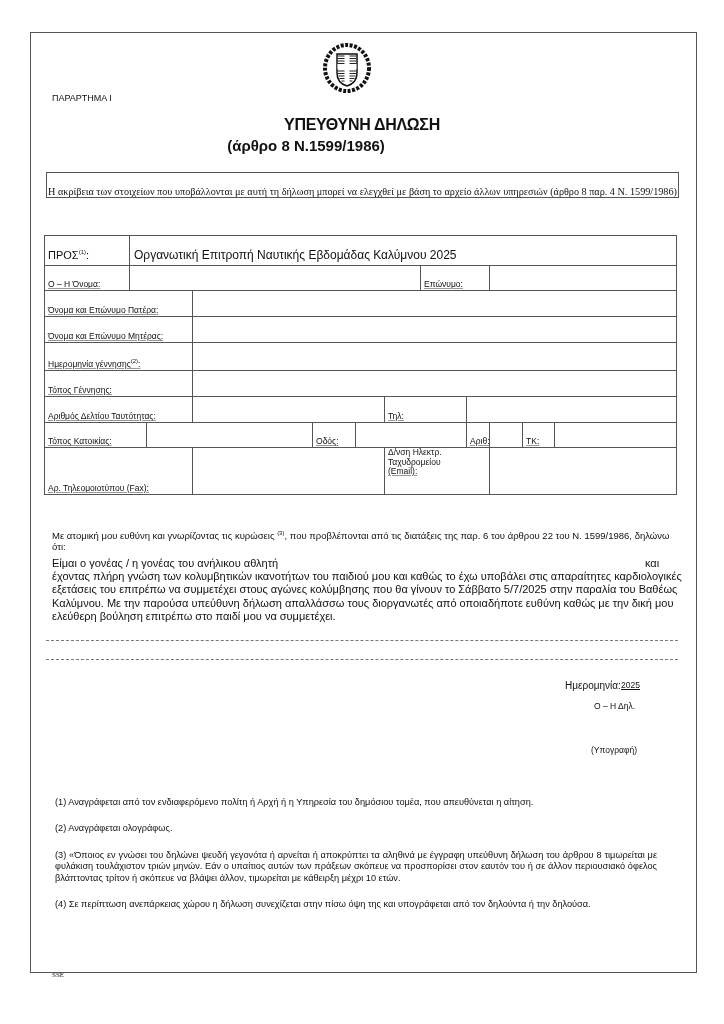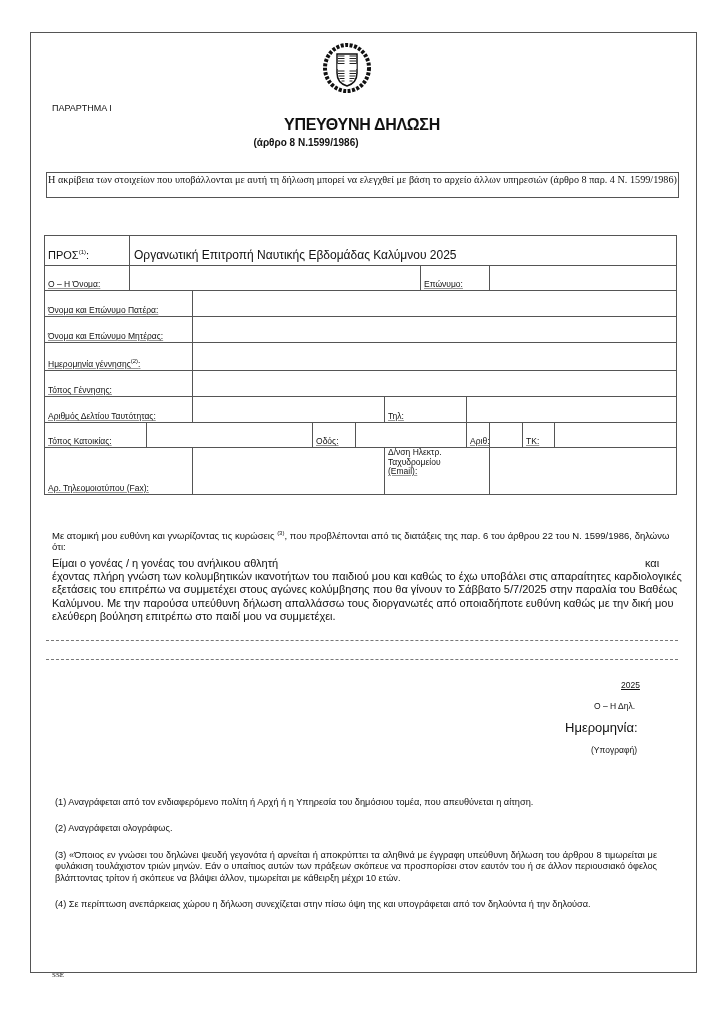--- a/index.html
+++ b/index.html
@@ -1,34 +1,34 @@
 <!DOCTYPE html>
 <html><head>
 <meta charset="utf-8">
 <style>
   html, body { margin:0; padding:0; background:#fff; }
   body { width:724px; height:1024px; position:relative; overflow:hidden; font-family:"Liberation Sans", sans-serif; color:#111; }
   .page { position:absolute; left:30px; top:32px; width:667px; height:941px; border:1px solid #555; box-sizing:border-box; }
   .abs { position:absolute; }
   .emblem { left:322px; top:43px; width:50px; height:50px; }
-  .annex { left:52px; top:103px; font-size:9px; }
+  .annex { left:52px; top:93px; font-size:9px; }
   .title { left:0; width:724px; top:116px; text-align:center; font-size:16px; font-weight:bold; letter-spacing:-0.3px; }
-  .subtitle { left:0; width:612px; top:137px; text-align:center; font-size:10px; font-weight:bold; }
-  .notice { left:46px; top:172px; width:633px; height:26px; border:1px solid #555; box-sizing:border-box; font-family:"Liberation Serif", serif; font-size:10.2px; text-align:center; line-height:12px; padding-top:1px; }
+  .subtitle { left:0; width:612px; top:137px; text-align:center; font-size:15px; font-weight:bold; }
+  .notice { left:46px; top:172px; width:633px; height:26px; border:1px solid #555; box-sizing:border-box; font-family:"Liberation Serif", serif; font-size:10.2px; text-align:center; line-height:12px; padding-top:13px; }
   table.form { position:absolute; left:44px; top:235px; width:632px; border-collapse:collapse; table-layout:fixed; }
   table.form td { border:1px solid #555; font-size:8.5px; vertical-align:bottom; padding:0 0 1px 3px; white-space:nowrap; overflow:hidden; }
   table.form td.lbl { text-decoration:underline; text-decoration-color:#999; }
   .pros-lbl { font-size:11px !important; }
   .pros-val { font-size:12px !important; }
   sup { font-size:6px; vertical-align:super; line-height:0; }
   .decl-intro { left:52px; top:530px; width:630px; font-size:9.5px; line-height:11px; }
   .decl-body { left:52px; top:557px; width:630px; font-size:11px; line-height:13.2px; }
   .kai { position:absolute; left:607px; top:557px; font-size:11px;margin-left:38px; }
   .dash { left:46px; width:632px; border-top:1px dashed #777; height:0; }
-  .date-lbl { left:565px; top:680px; font-size:13px;margin-top:40px; }
+  .date-lbl { left:565px; top:680px; font-size:10px; }
   .date-val { left:621px; top:680px; font-size:8.5px;text-decoration:underline; }
   .decl-lbl { left:594px; top:701px; font-size:8.5px; }
   .sig-lbl { left:591px; top:745px; font-size:8.5px; }
   .footnotes { left:40px; top:782px; width:632px; font-size:9.2px; line-height:11.4px; text-align:justify; }
   .footnotes p { margin:15px; }
   .sse { left:52px; top:971px; font-family:"Liberation Serif", serif; font-size:7px; }
 </style>
 </head>
 <body>
 

